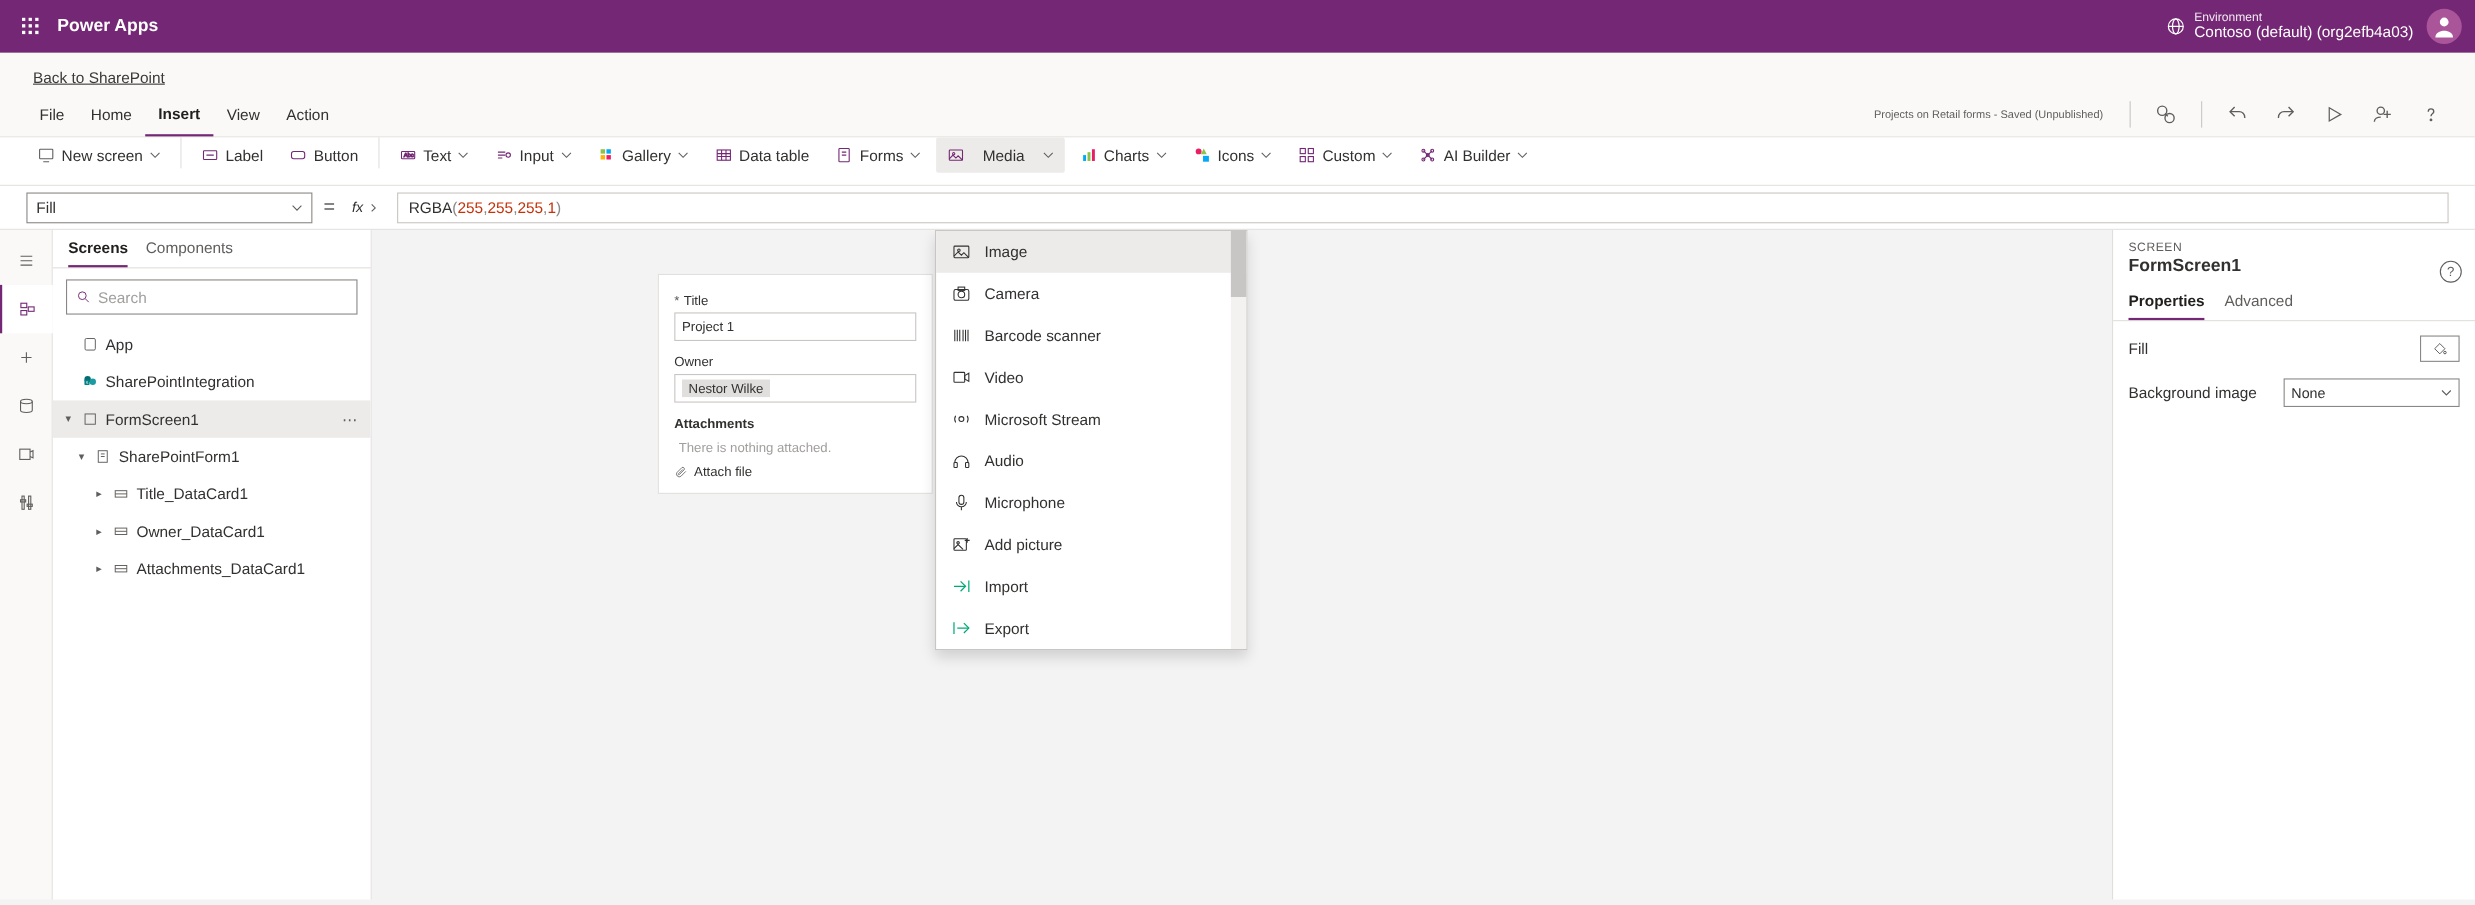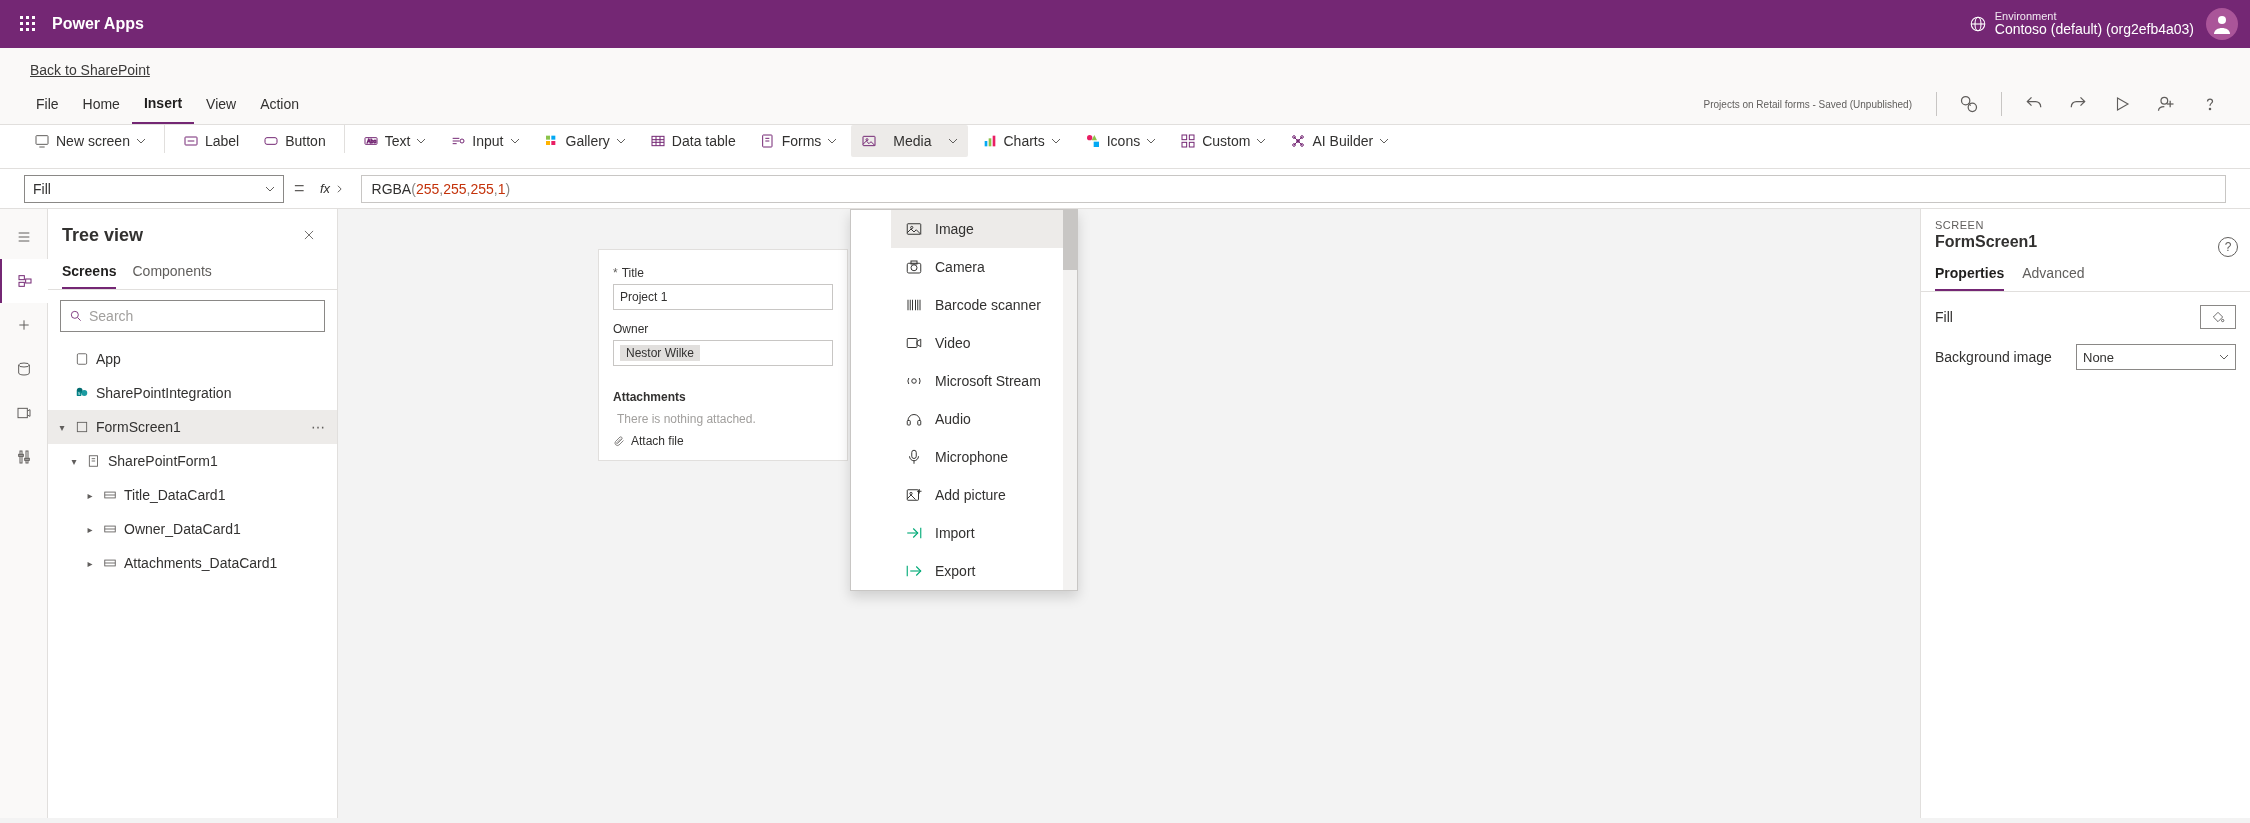--- a/index.html
+++ b/index.html
@@ -56,21 +56,21 @@
   .ticon { width:16px; height:16px; display:flex; align-items:center; justify-content:center; color:#605e5c; }
   .caret { width:12px; text-align:center; color:#605e5c; font-size:10px; }
   .canvas { flex:1; background:#f3f3f3; position:relative; overflow:hidden; }
   .card { position:absolute; left:260px; top:40px; width:250px; background:#fff; border:1px solid #e1dfdd; padding:12px 14px; font-size:13px; }
   .card-label { color:#323130; font-size:12px; margin-top:4px; }
   .card-label .req { color:#605e5c; margin-right:4px; }
   .card-input { border:1px solid #c8c6c4; height:26px; margin-top:4px; padding:0 6px; font-size:12px; display:flex; align-items:center; }
   .chip { background:#e1dfdd; padding:1px 6px; font-size:12px; display:inline-block; }
   .attach-empty { color:#a19f9d; font-size:12px; padding:8px 4px; }
   .attach-link { color:#323130; font-size:12px; display:flex; align-items:center; gap:6px; cursor:pointer; }
-  .dropdown { position:absolute; left:512px; top:0; width:228px; background:#fff; border:1px solid #c8c6c4; box-shadow:0 6px 12px rgba(0,0,0,.15); z-index:50;padding-left:40px; }
+  .dropdown { position:absolute; left:512px; top:0; width:284px; background:#fff; border:1px solid #c8c6c4; box-shadow:0 6px 12px rgba(0,0,0,.15); z-index:50; }
   .dd-item { height:38px; display:flex; align-items:center; gap:12px; padding:0 14px; cursor:pointer; font-size:14px; color:#323130; }
   .dd-item.hl { background:#edebe9; }
   .dd-scroll { position:absolute; right:0; top:0; bottom:0; width:14px; background:#f3f2f1; }
   .dd-thumb { position:absolute; right:0; top:0; width:14px; height:60px; background:#c8c6c4; }
   .proppanel { width:330px; background:#fff; border-left:1px solid #e1dfdd; display:flex; flex-direction:column; position:relative; }
   .pp-top { padding:10px 14px 0 14px; }
   .pp-kicker { font-size:11px; color:#605e5c; letter-spacing:.5px; }
   .pp-name { font-size:16px; font-weight:600; margin-top:2px; }
   .pp-tabs { display:flex; gap:18px; padding:6px 14px 0 14px; border-bottom:1px solid #e1dfdd; }
   .pp-tab { padding:8px 0; cursor:pointer; color:#605e5c; font-size:14px; }
@@ -388,29 +388,20 @@
         <svg width="16" height="16" viewBox="0 0 24 24" fill="none" stroke="#605e5c" stroke-width="1.5">
           <rect x="6" y="3" width="3" height="18"></rect>
           <rect x="15" y="3" width="3" height="18"></rect>
           <rect x="4" y="8" width="7" height="3"></rect>
           <rect x="13" y="14" width="7" height="3"></rect>
         </svg>
       </div>
   </div>
 
   <div class="treepanel">
-    <div class="tp-head">
-      <span class="tp-title">Tree view</span>
-      <div class="iconbtn">
-          <svg width="14" height="14" viewBox="0 0 24 24" stroke="#605e5c" stroke-width="1.5">
-            <line x1="5" y1="5" x2="19" y2="19"></line>
-            <line x1="19" y1="5" x2="5" y2="19"></line>
-          </svg>
-        </div>
-    </div>
     <div class="tp-tabs">
       <div class="tp-tab active">Screens</div>
       <div class="tp-tab">Components</div>
     </div>
     <div class="tp-search">
       <svg width="14" height="14" viewBox="0 0 24 24" fill="none" stroke="#742774" stroke-width="1.5">
           <circle cx="10" cy="10" r="6"></circle>
           <line x1="15" y1="15" x2="20" y2="20"></line>
         </svg>
       <span>Search</span>
@@ -494,21 +485,21 @@
   <div class="canvas">
     <div class="card">
       <div class="card-label"><span class="req">*</span><span>Title</span></div>
       <div class="card-input">
           <span>Project 1</span>
         </div>
       <div class="card-label" style="margin-top:12px;">Owner</div>
       <div class="card-input">
           <span class="chip">Nestor Wilke</span>
         </div>
-      <div class="card-label" style="margin-top:24px; font-weight:600;">Attachments</div>
+      <div class="card-label" style="margin-top:12px; font-weight:600;">Attachments</div>
       <div class="attach-empty">There is nothing attached.</div>
       <div class="attach-link">
         <svg width="12" height="12" viewBox="0 0 24 24" fill="none" stroke="#605e5c" stroke-width="1.5">
             <path d="M21 11l-9 9a5 5 0 01-7-7l9-9a3 3 0 014 4l-9 9a1 1 0 01-1.5-1.5l8-8"></path>
           </svg>
         <span>Attach file</span>
       </div>
     </div>
 
     <div class="dropdown">

